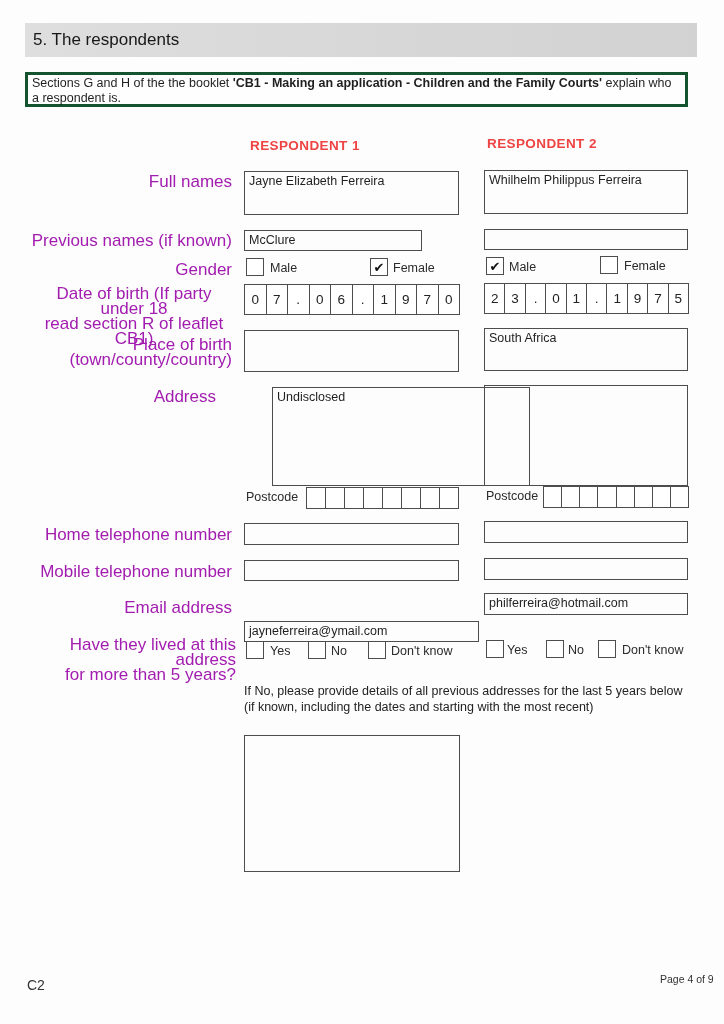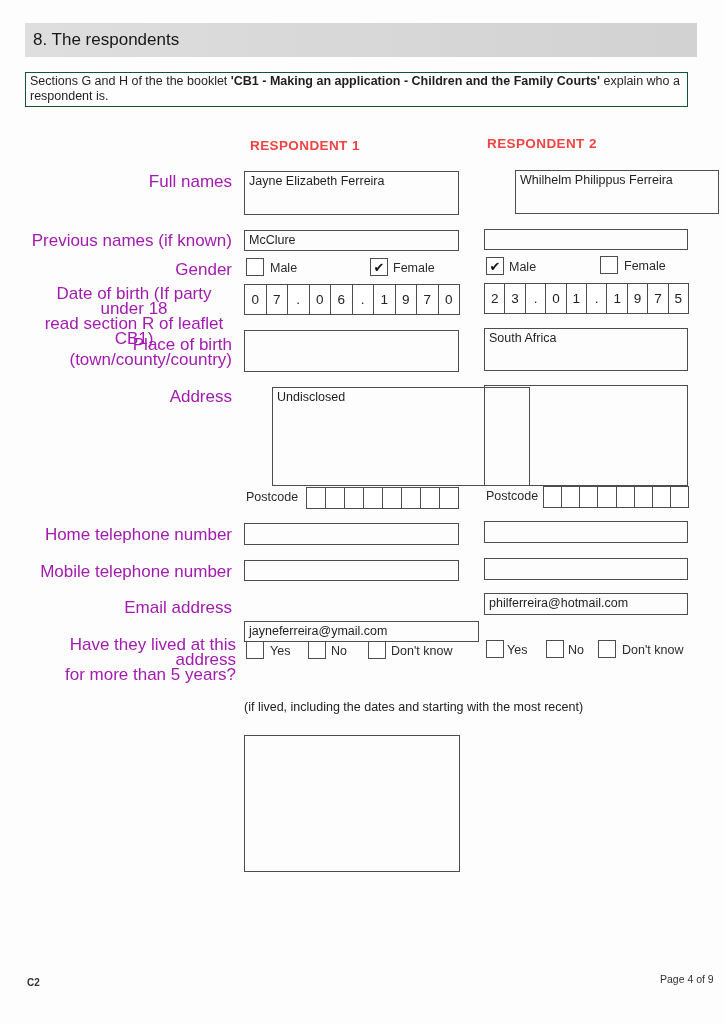--- a/index.html
+++ b/index.html
@@ -11,21 +11,21 @@
     color:#1f1f1f;
     overflow:hidden;
   }
   .title-bar {
     position:absolute; left:25px; top:23px; width:672px; height:34px;
     background:linear-gradient(90deg,#dedede 0%,#d7d7d7 55%,#d2d2d2 100%);
     font-size:17px; color:#171717; padding:7px 0 0 8px;
   }
   .intro-box {
     position:absolute; left:25px; top:72px; width:663px; height:35px;
-    border:1px solid #14532d; font-size:12.5px; line-height:15px;
+    border:3px solid #14532d; font-size:12.5px; line-height:15px;
     padding:1px 6px 0 4px; background:#fefefe;
   }
   .col-header { position:absolute; font-weight:bold; font-size:13.5px; letter-spacing:.4px; color:#ef4444; }
   .label { position:absolute; font-size:17px; color:#a21caf; text-align:right; line-height:15px; }
   .label-left { text-align:center; }
   .fieldbox {
     position:absolute; border:1px solid #4d4d4d; background:transparent;
     font-size:12.5px; line-height:15px; padding:2px 4px; overflow:hidden;
   }
   .cellrow { position:absolute; display:flex; border:1px solid #4d4d4d; background:#fff; }
@@ -40,36 +40,36 @@
     font-size:13px; font-weight:bold; color:#111;
   }
   .cblabel { position:absolute; font-size:12.5px; color:#2b2b2b; }
   .note { position:absolute; font-size:12.5px; line-height:15.5px; color:#222; }
   .footer-text { position:absolute; font-size:10.5px; color:#333; }
 </style>
 </head>
 <body>
 
 <div class="title-bar">
-  <span>8. The respondents</span>
+  <span>5. The respondents</span>
 </div>
 
 <div class="intro-box">
   <span>Sections G and H of the the booklet </span><b>'CB1 - Making an application - Children and the Family Courts'</b><span> explain who a respondent is.</span>
 </div>
 
 <div class="col-header" style="left:250px; top:138px;">RESPONDENT 1</div>
 <div class="col-header" style="left:487px; top:136px;">RESPONDENT 2</div>
 
 <div class="label" style="left:25px; top:174px; width:207px;">Full names</div>
 <div class="fieldbox" style="left:244px; top:171px; width:215px; height:44px;">Jayne Elizabeth Ferreira</div>
-<div class="fieldbox" style="left:484px; top:170px; width:204px; height:44px;margin-left:31px;">Whilhelm Philippus Ferreira</div>
+<div class="fieldbox" style="left:484px; top:170px; width:204px; height:44px;">Whilhelm Philippus Ferreira</div>
 
 <div class="label" style="left:25px; top:233px; width:207px;">Previous names (if known)</div>
-<div class="fieldbox" style="left:244px; top:230px; width:215px; height:21px;">McClure</div>
+<div class="fieldbox" style="left:244px; top:230px; width:178px; height:21px;">McClure</div>
 <div class="fieldbox" style="left:484px; top:229px; width:204px; height:21px;"></div>
 
 <div class="label" style="left:25px; top:262px; width:207px;">Gender</div>
 <div class="checkbox" style="left:246px; top:258px;"></div>
 <div class="cblabel" style="left:270px; top:261px;">Male</div>
 <div class="checkbox" style="left:370px; top:258px;">✔</div>
 <div class="cblabel" style="left:393px; top:261px;">Female</div>
 <div class="checkbox" style="left:486px; top:257px;">✔</div>
 <div class="cblabel" style="left:509px; top:260px;">Male</div>
 <div class="checkbox" style="left:600px; top:256px;"></div>
@@ -104,21 +104,21 @@
   <div class="cell">5</div>
 </div>
 
 <div class="label" style="left:25px; top:337px; width:207px;">
   <span>Place of birth</span><br>
   <span>(town/county/country)</span>
 </div>
 <div class="fieldbox" style="left:244px; top:330px; width:215px; height:42px;"></div>
 <div class="fieldbox" style="left:484px; top:328px; width:204px; height:43px;">South Africa</div>
 
-<div class="label" style="left:25px; top:389px; width:207px;">Address</div>
+<div class="label" style="left:9px; top:389px; width:207px;">Address</div>
 <div class="fieldbox" style="left:244px; top:387px; width:258px; height:99px;margin-left:28px;">Undisclosed</div>
 <div class="fieldbox" style="left:484px; top:385px; width:204px; height:101px;"></div>
 
 <div class="cblabel" style="left:246px; top:490px;">Postcode</div>
 <div class="cellrow" style="left:306px; top:487px; width:153px; height:22px;">
   <div class="cell"></div>
   <div class="cell"></div>
   <div class="cell"></div>
   <div class="cell"></div>
   <div class="cell"></div>
@@ -161,20 +161,20 @@
 <div class="checkbox" style="left:368px; top:641px;"></div>
 <div class="cblabel" style="left:391px; top:644px;">Don't know</div>
 <div class="checkbox" style="left:486px; top:640px;"></div>
 <div class="cblabel" style="left:507px; top:643px;">Yes</div>
 <div class="checkbox" style="left:546px; top:640px;"></div>
 <div class="cblabel" style="left:568px; top:643px;">No</div>
 <div class="checkbox" style="left:598px; top:640px;"></div>
 <div class="cblabel" style="left:622px; top:643px;">Don't know</div>
 
 <div class="note" style="left:244px; top:684px; width:440px;">
-  <br>
-  <span>(if lived, including the dates and starting with the most recent)</span>
+  <span>If No, please provide details of all previous addresses for the last 5 years below</span><br>
+  <span>(if known, including the dates and starting with the most recent)</span>
 </div>
 
 <div class="fieldbox" style="left:244px; top:735px; width:216px; height:137px;"></div>
 
-<div class="footer-text" style="left:27px; top:977px; font-size:10px;font-weight:bold;">C2</div>
+<div class="footer-text" style="left:27px; top:977px; font-size:14px;">C2</div>
 <div class="footer-text" style="left:638px; top:973px;margin-left:22px;">Page 4 of 9</div>
 
 </body></html>

